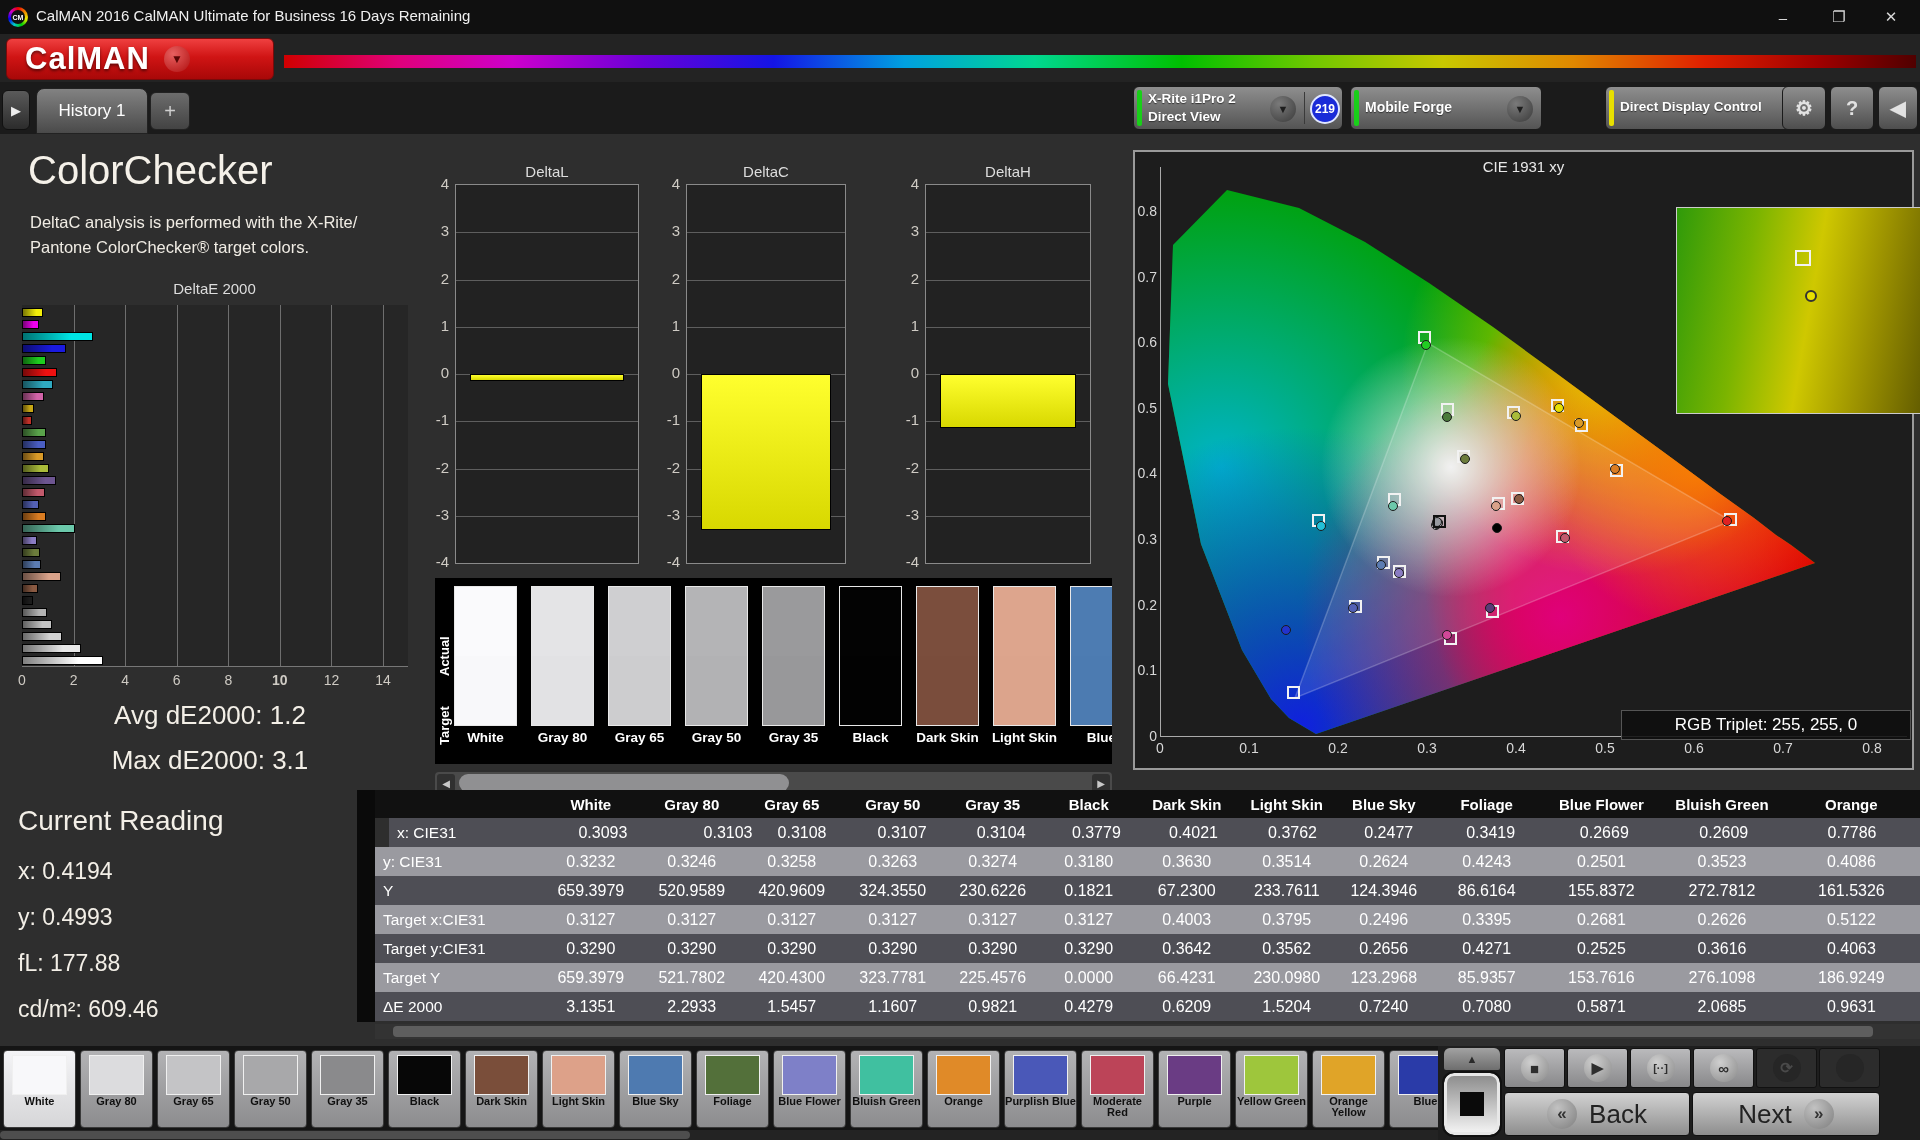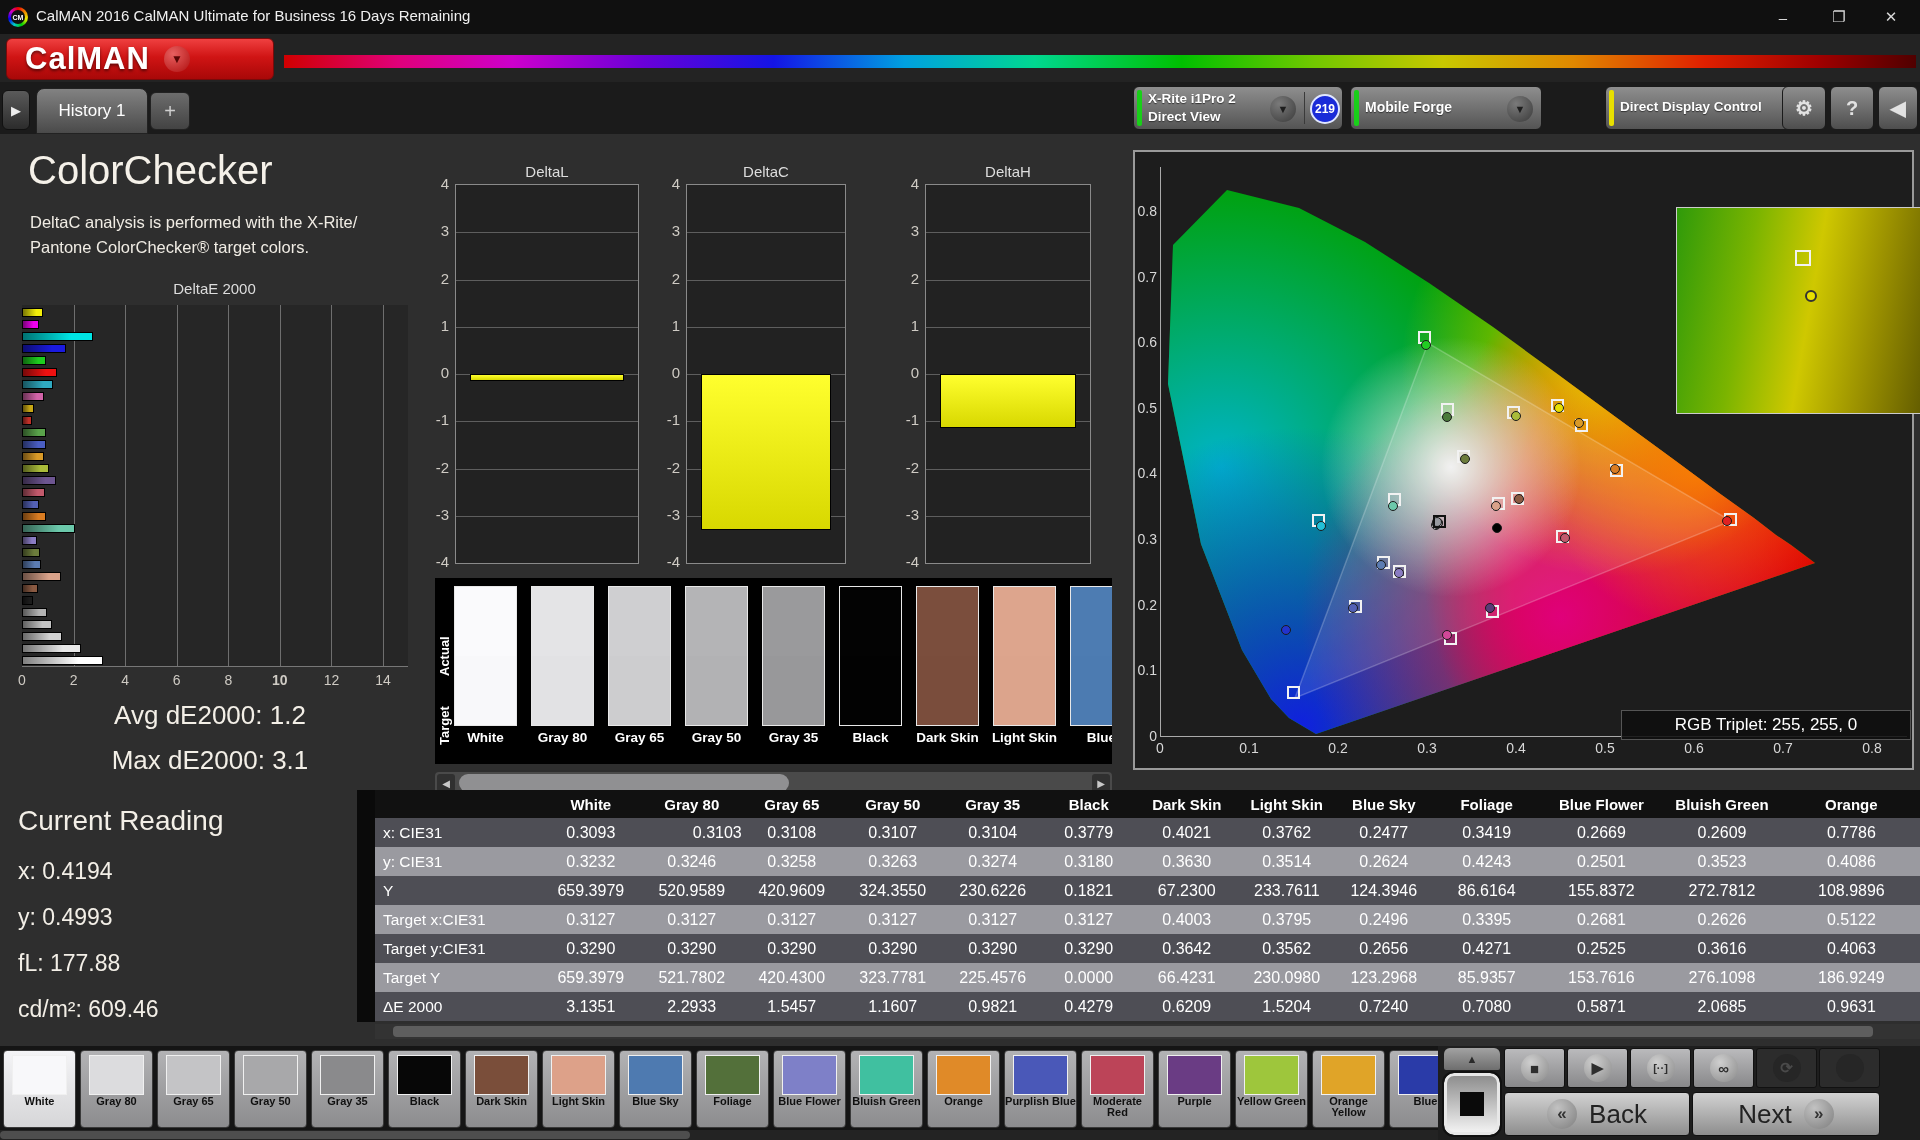--- a/index.html
+++ b/index.html
@@ -373,20 +373,21 @@
     </div>
     <div class="patch-lab" style="left: 629px;">Blue</div>
   </div>
 <div id="strip-scroll">
   <div class="scroll-arrow" style="left:2px;">◀</div>
   <div id="strip-thumb"></div>
   <div class="scroll-arrow" style="right:2px;">▶</div>
 </div>
 
 <div id="cie-panel">
+  <div id="cie-title">CIE 1931 xy</div>
   <div id="cie-plot">
     <svg id="cie-svg" width="747" height="570" viewBox="0 0 747 570">
       <defs>
         <clipPath id="shoe">
           <path d="M155,567 L128,551 L110,532 L81,483 L40,377 L7,217 L12,78 L66,23 L138,41 L204,75 L268,116 L332,160 L395,206 L456,251 L512,292 L558,326 L593,351 L615,368 L630,378 L654,396 Z"></path>
         </clipPath>
         <radialGradient id="gB" cx="50%" cy="50%" r="50%">
             <stop offset="0%" stop-color="#1020e0"></stop>
             <stop offset="100%" stop-color="#1020e0" stop-opacity="0"></stop>
           </radialGradient>
@@ -514,21 +515,21 @@
       <div class="tcell" style="width: 100px;">Gray 35</div>
       <div class="tcell" style="width: 96px;">Black</div>
       <div class="tcell" style="width: 104px;">Dark Skin</div>
       <div class="tcell" style="width: 100px;">Light Skin</div>
       <div class="tcell" style="width: 98px;">Blue Sky</div>
       <div class="tcell" style="width: 112px;">Foliage</div>
       <div class="tcell" style="width: 122px;">Blue Flower</div>
       <div class="tcell" style="width: 124px;">Bluish Green</div>
       <div class="tcell" style="width: 140px;">Orange</div>
     </div>
-    <div class="trow" style="background: rgb(78, 78, 85);">
+    <div class="trow" style="background: rgb(78, 78, 85); margin-left: 14px;">
       <div class="tcell lab" style="width: 168px;">x: CIE31</div>
       <div class="tcell" style="width: 104px;">0.3093</div>
       <div class="tcell" style="width: 102px; text-align: right;">0.3103</div>
       <div class="tcell" style="width: 102px;">0.3108</div>
       <div class="tcell" style="width: 104px;">0.3107</div>
       <div class="tcell" style="width: 100px;">0.3104</div>
       <div class="tcell" style="width: 96px;">0.3779</div>
       <div class="tcell" style="width: 104px;">0.4021</div>
       <div class="tcell" style="width: 100px;">0.3762</div>
       <div class="tcell" style="width: 98px;">0.2477</div>
@@ -560,21 +561,21 @@
       <div class="tcell" style="width: 102px;">420.9609</div>
       <div class="tcell" style="width: 104px;">324.3550</div>
       <div class="tcell" style="width: 100px;">230.6226</div>
       <div class="tcell" style="width: 96px;">0.1821</div>
       <div class="tcell" style="width: 104px;">67.2300</div>
       <div class="tcell" style="width: 100px;">233.7611</div>
       <div class="tcell" style="width: 98px;">124.3946</div>
       <div class="tcell" style="width: 112px;">86.6164</div>
       <div class="tcell" style="width: 122px;">155.8372</div>
       <div class="tcell" style="width: 124px;">272.7812</div>
-      <div class="tcell" style="width: 140px;">108.9896</div>
+      <div class="tcell" style="width: 140px;">161.5326</div>
     </div>
     <div class="trow" style="background: rgb(154, 154, 160);">
       <div class="tcell lab" style="width: 168px;">Target x:CIE31</div>
       <div class="tcell" style="width: 104px;">0.3127</div>
       <div class="tcell" style="width: 102px;">0.3127</div>
       <div class="tcell" style="width: 102px;">0.3127</div>
       <div class="tcell" style="width: 104px;">0.3127</div>
       <div class="tcell" style="width: 100px;">0.3127</div>
       <div class="tcell" style="width: 96px;">0.3127</div>
       <div class="tcell" style="width: 104px;">0.4003</div>

